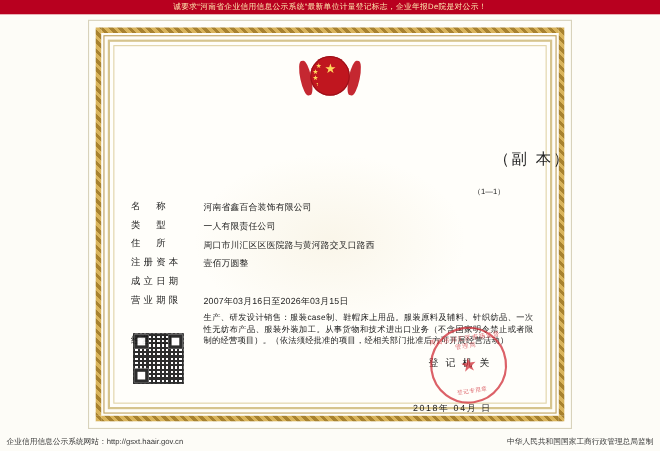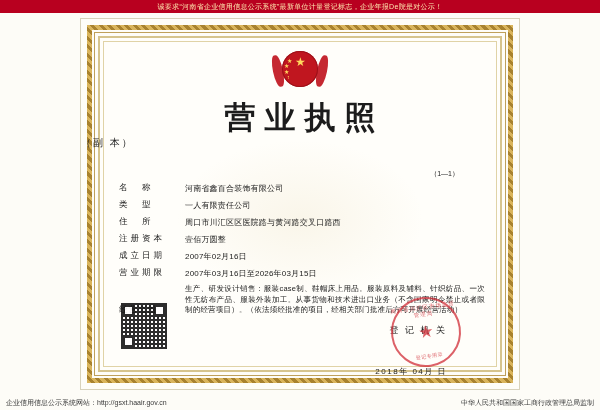--- a/index.html
+++ b/index.html
@@ -150,22 +150,22 @@
     font-weight: bold;
     font-size: 31px;
     letter-spacing: 9px;
     color: #1c1c1c;
     text-indent: 9px;
   }
   .subtitle {
     position: absolute;
     left: 0; right: 0;
     top: 117px;
-    text-align: left;
-    font-size: 10px;
+    text-align: right;
+    font-size: 14px;
     letter-spacing: 2px;
     color: #222;
   }
   .credit-code {
     position: absolute;
     left: 0; right: 0;
     top: 137px;
     text-align: center;
     font-size: 7.5px;
     color: #222;
@@ -328,21 +328,20 @@
       <div class="wheat-r"></div>
       <div class="disc"></div>
       <div class="star s0">★</div>
       <div class="star s1">★</div>
       <div class="star s2">★</div>
       <div class="star s3">★</div>
       <div class="star s4">★</div>
       <div class="gate"></div>
     </div>
 
-    <div class="title">营业执照</div>
     <div class="subtitle">（副 本）</div>
 
     <div class="copy-no">（1—1）</div>
 
     <div class="fields">
       <div class="row">
         <div class="lbl">名　称</div>
         <div class="val">河南省鑫百合装饰有限公司</div>
       </div>
       <div class="row">
@@ -352,21 +351,20 @@
       <div class="row">
         <div class="lbl">住　所</div>
         <div class="val">周口市川汇区区医院路与黄河路交叉口路西</div>
       </div>
       <div class="row">
         <div class="lbl">注册资本</div>
         <div class="val">壹佰万圆整</div>
       </div>
       <div class="row">
         <div class="lbl">成立日期</div>
-        <div class="val">2007年02月16日</div>
       </div>
       <div class="row">
         <div class="lbl">营业期限</div>
         <div class="val">2007年03月16日至2026年03月15日</div>
       </div>
       <div class="row scope">
         <div class="lbl">经营范围</div>
         <div class="val">生产、研发设计销售：服装case制、鞋帽床上用品。服装原料及辅料、针织纺品、一次性无纺布产品、服装外装加工。从事货物和技术进出口业务（不含国家明令禁止或者限制的经营项目）。（依法须经批准的项目，经相关部门批准后方可开展经营活动）</div>
       </div>
     </div>

